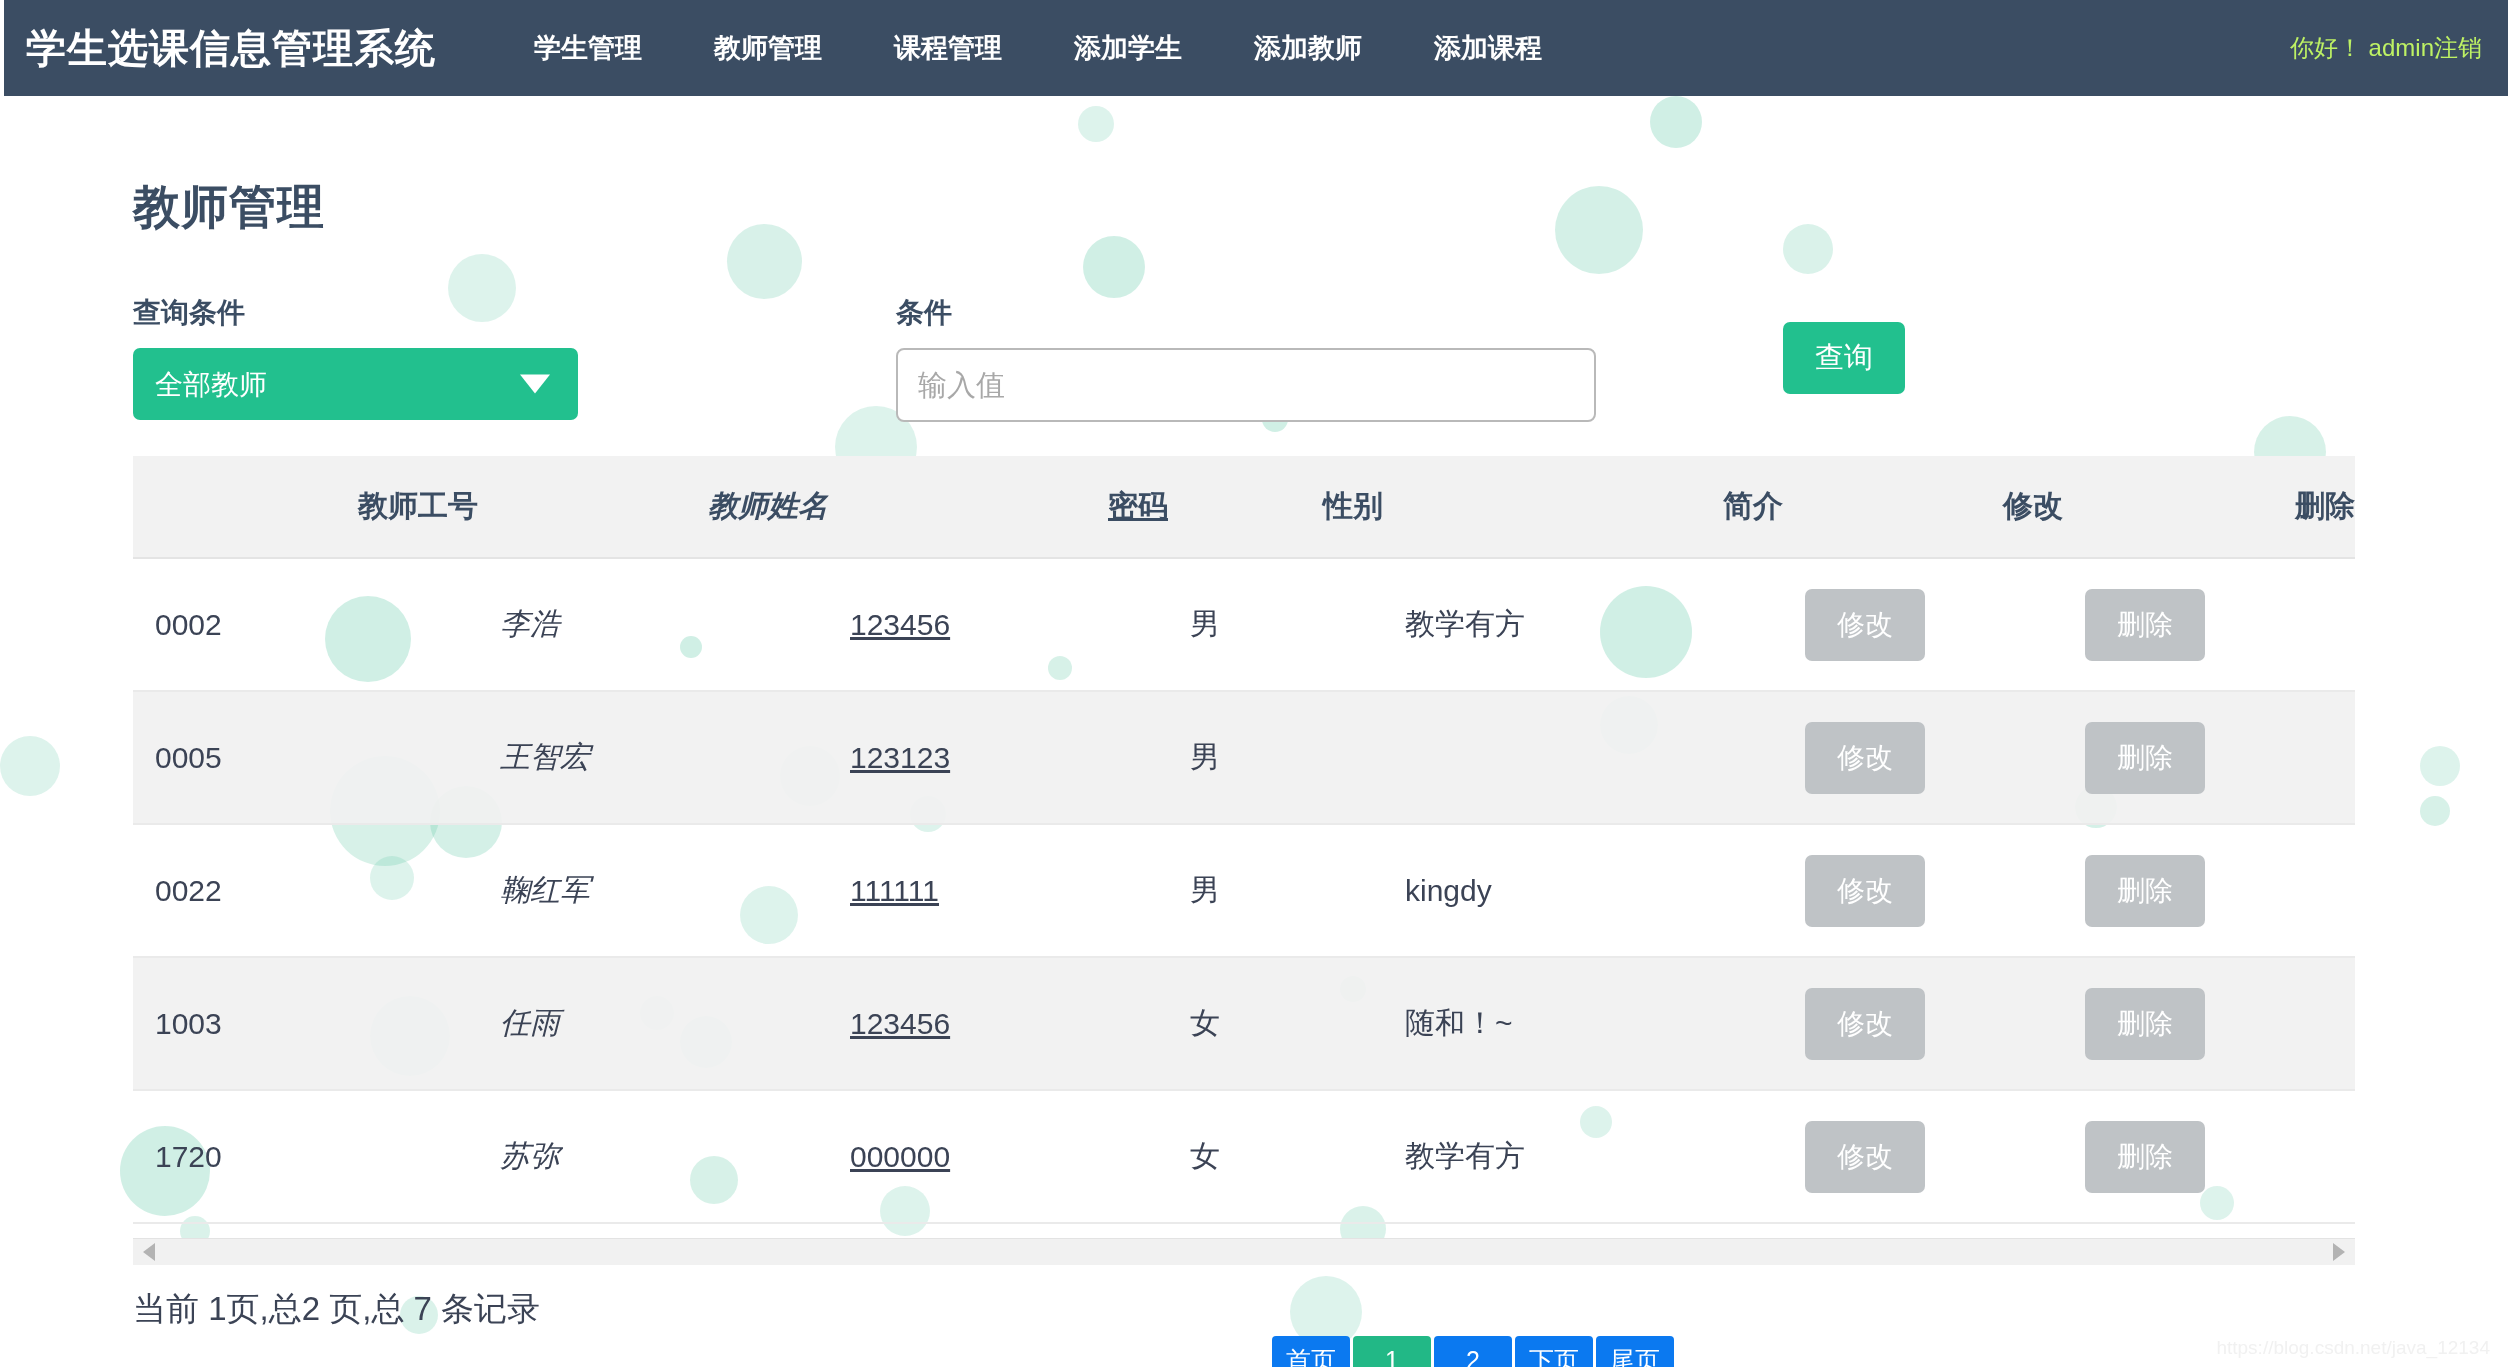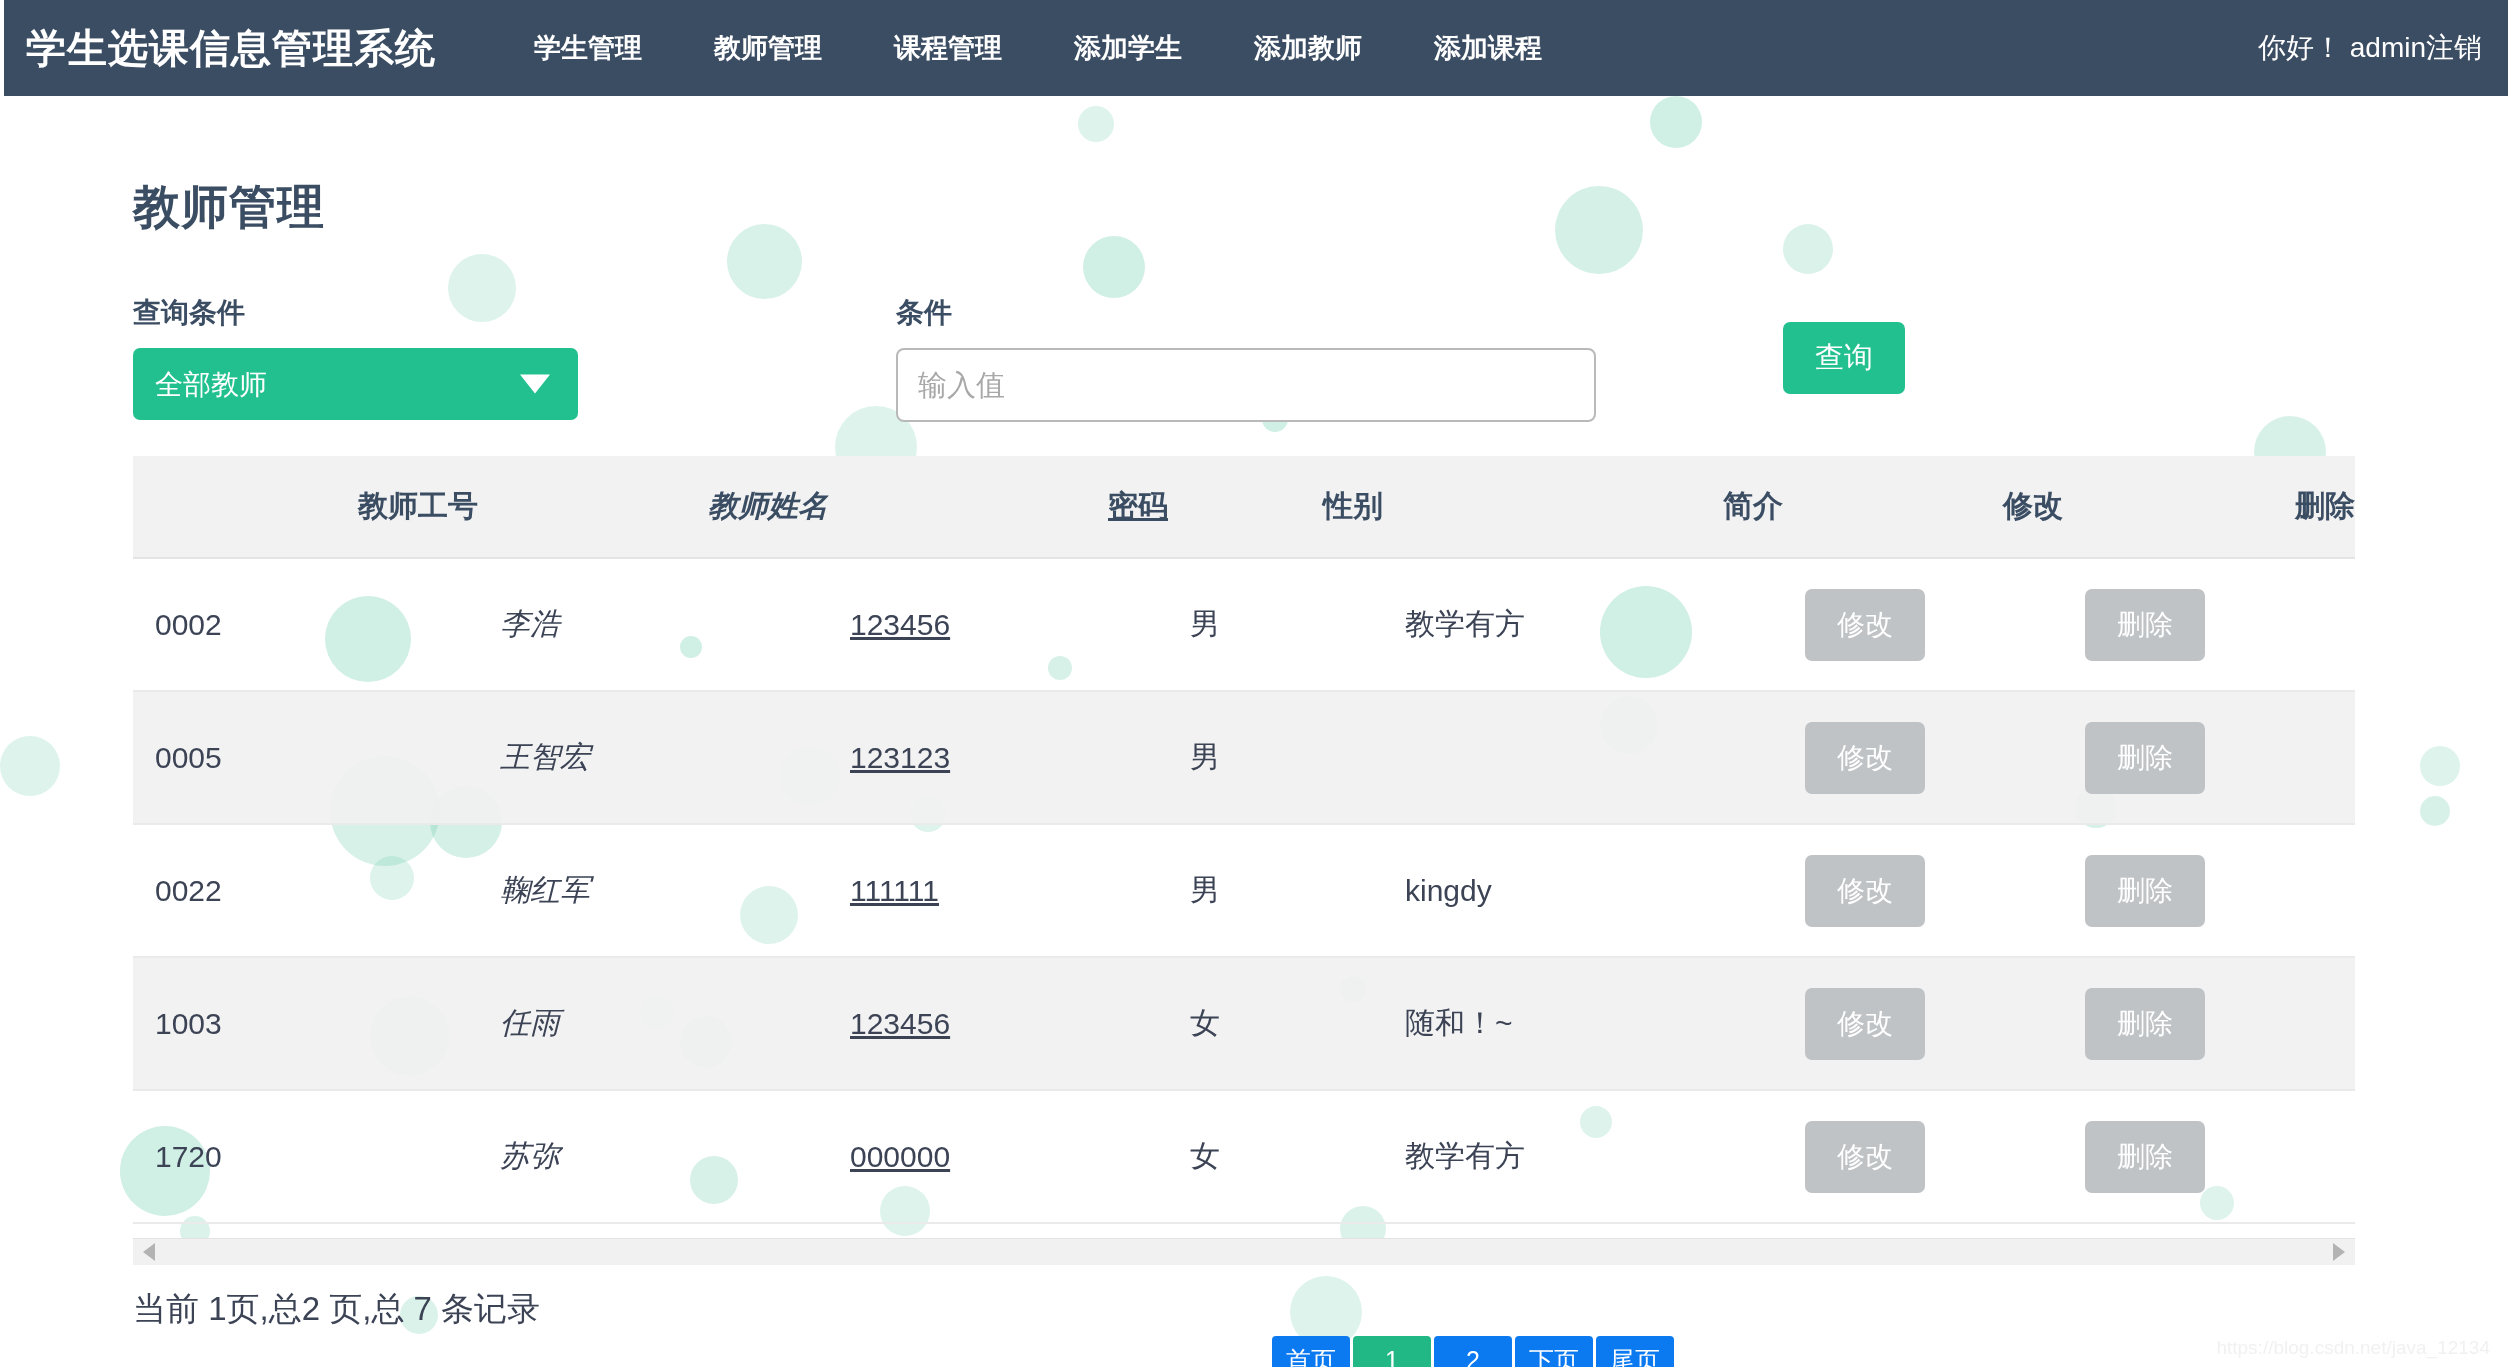--- a/index.html
+++ b/index.html
@@ -55,22 +55,22 @@
     font-size: 27px;
     font-weight: bold;
     text-decoration: none;
     padding: 0 36px;
     white-space: nowrap;
     cursor: pointer;
   }
   #nav-right {
     margin-left: auto;
     margin-right: 30px;
-    color: #ffffff;
-    font-size: 28px;
+    color: #bef264;
+    font-size: 24px;
     white-space: nowrap;
     cursor: pointer;
   }
 
   
   #content {
     position: absolute;
     left: 0; top: 96px;
     width: 2508px;
     z-index: 5;

